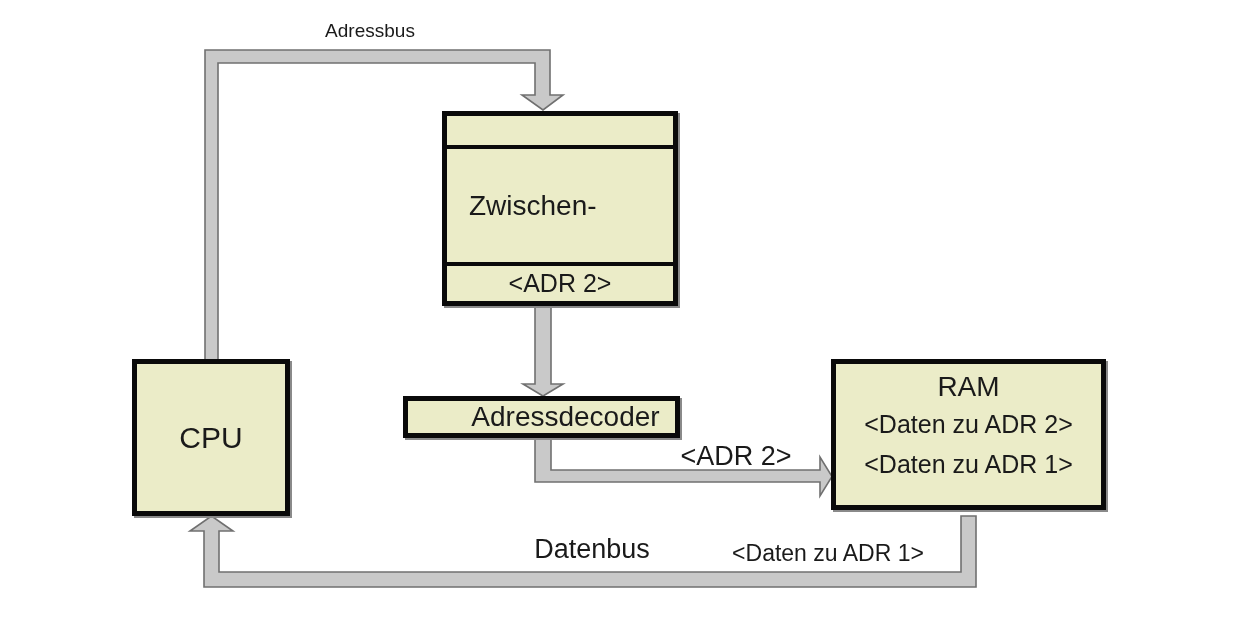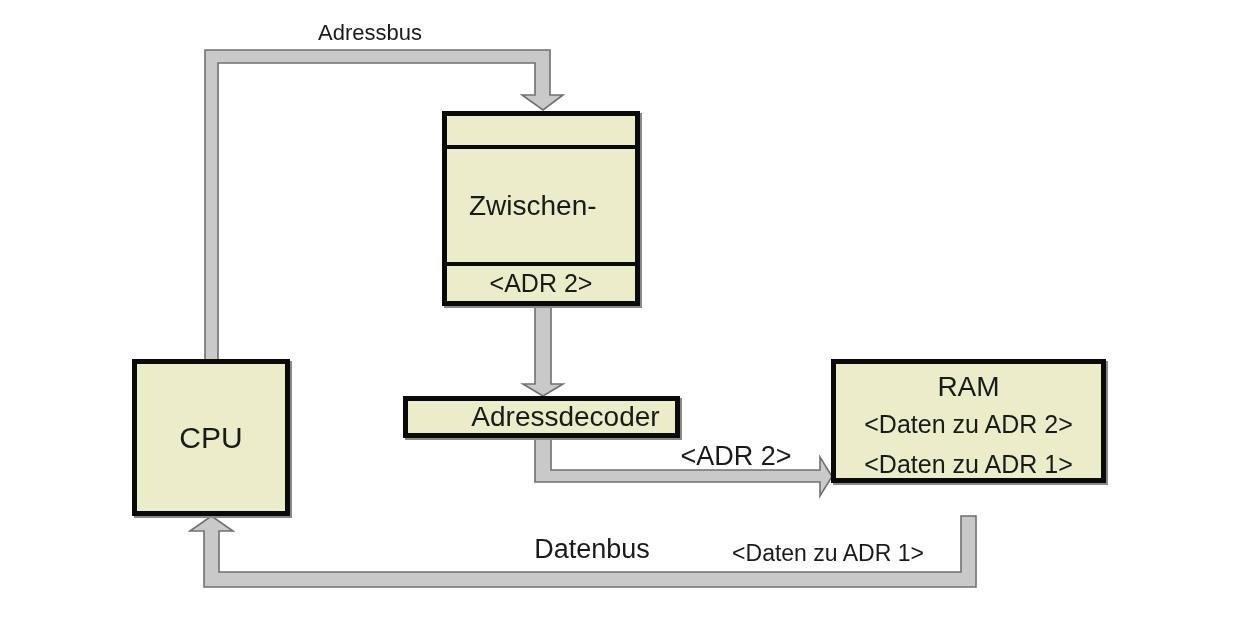--- a/index.html
+++ b/index.html
@@ -41,21 +41,21 @@
     box-shadow: 2px 2px 0 #8a8a8a;
     display: flex;
     align-items: center;
     justify-content: center;
   }
 
   .box--cpu { left: 132px; top: 359px; width: 158px; height: 157px; }
   .box--cpu .box-title { font-size: 30px; text-align: center; }
 
   .box--buffer {
-    left: 442px; top: 111px; width: 198px; height: 195px;
+    left: 442px; top: 111px; width: 236px; height: 195px;
     flex-direction: column;
     align-items: stretch;
     justify-content: flex-start;
   }
   .buffer-slot-top {
     height: 33px;
     border-bottom: 4px solid var(--box-border);
   }
   .buffer-body {
     flex: 1;
@@ -72,36 +72,36 @@
     display: flex;
     align-items: center;
     justify-content: center;
     font-size: 25px;
   }
 
   .box--decoder { left: 403px; top: 396px; width: 277px; height: 42px; padding-left: 48px; }
   .box--decoder .box-title { font-size: 28px; }
 
   .box--ram {
-    left: 831px; top: 359px; width: 275px; height: 124px;
+    left: 831px; top: 359px; width: 275px; height: 151px;
     flex-direction: column;
     justify-content: flex-start;
     padding-top: 6px;
   }
   .box--ram .box-title { font-size: 28px; line-height: 34px; }
   .ram-row { font-size: 25px; line-height: 40px; }
 
   .box-title { text-align: center; }
 
   .bus-label {
     position: absolute;
     white-space: nowrap;
     transform: translateX(-50%);
   }
-  .bus-label--adressbus { left: 370px; top: 20px; font-size: 22px; }
+  .bus-label--adressbus { left: 370px; top: 20px; font-size: 19px; }
   .bus-label--adr2      { left: 736px; top: 441px; font-size: 27px; }
   .bus-label--datenbus  { left: 592px; top: 534px; font-size: 27px; }
   .bus-label--adr1      { left: 828px; top: 540px; font-size: 23px; }
 </style>
 </head>
 <body>
 
 <div class="canvas">
 
   <svg class="bus-layer" viewBox="0 0 1234 617" xmlns="http://www.w3.org/2000/svg">

